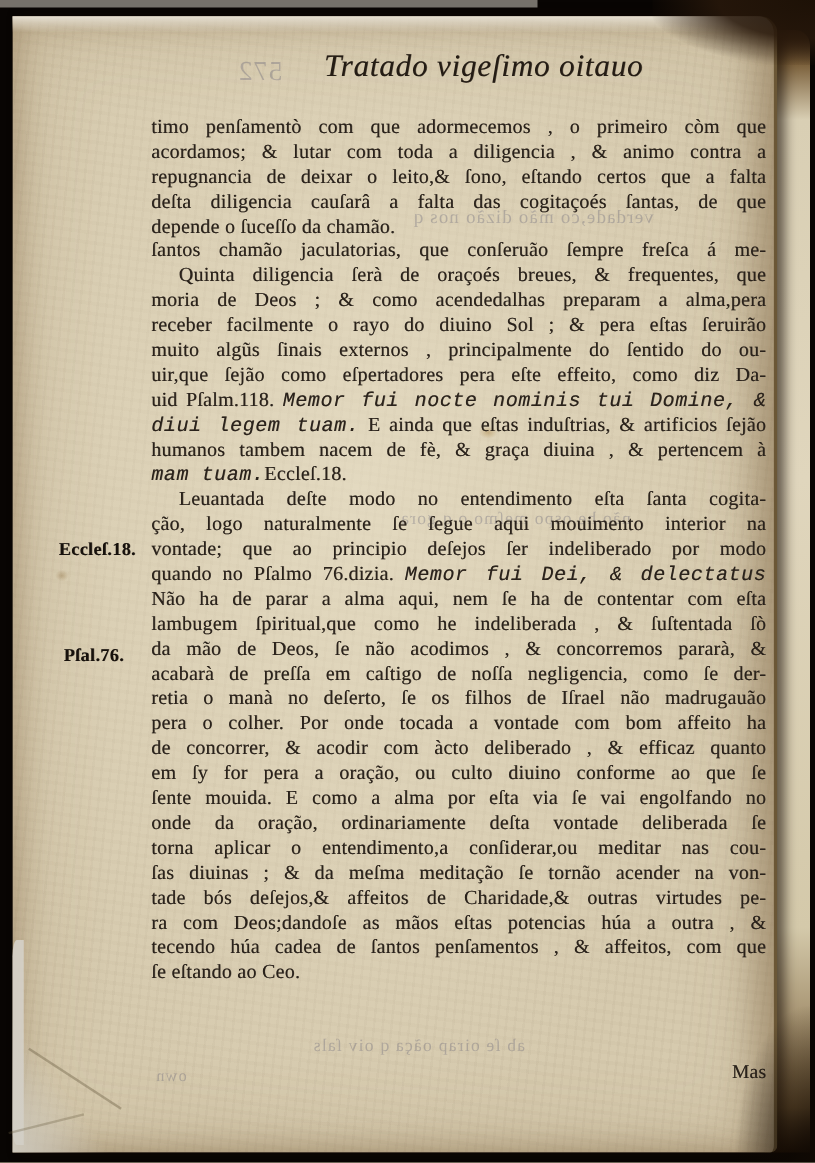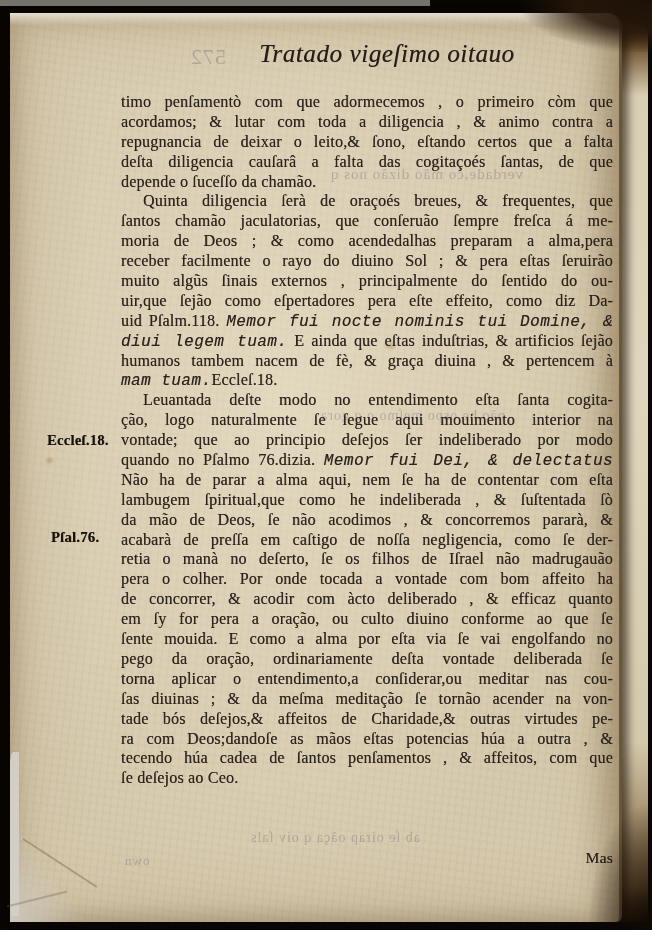--- a/index.html
+++ b/index.html
@@ -96,22 +96,22 @@
   <div class="stain stain-b"></div>
 
   <div class="running-title">Tratado vigeſimo oitauo</div>
 
   <div id="textblock">
       <div class="line"><span>timo penſamentò com que adormecemos , o primeiro còm que</span></div>
       <div class="line"><span>acordamos; &amp; lutar com toda a diligencia , &amp; animo contra a</span></div>
       <div class="line"><span>repugnancia de deixar o leito,&amp; ſono, eſtando certos que a falta</span></div>
       <div class="line"><span>deſta diligencia cauſarâ a falta das cogitaçoés ſantas, de que</span></div>
       <div class="line nofill"><span>depende o ſuceſſo da chamão.</span></div>
+      <div class="line"><span>ſantos chamão jaculatorias, que conſeruão ſempre freſca á me-</span></div>
       <div class="line ind"><span>Quinta diligencia ſerà de oraçoés breues, &amp; frequentes, que</span></div>
-      <div class="line"><span>ſantos chamão jaculatorias, que conſeruão ſempre freſca á me-</span></div>
       <div class="line"><span>moria de Deos ; &amp; como acendedalhas preparam a alma,pera</span></div>
       <div class="line"><span>receber facilmente o rayo do diuino Sol ; &amp; pera eſtas ſeruirão</span></div>
       <div class="line"><span>muito algũs ſinais externos , principalmente do ſentido do ou-</span></div>
       <div class="line"><span>uir,que ſejão como eſpertadores pera eſte effeito, como diz Da-</span></div>
       <div class="line"><span>uid Pſalm.118. </span><em>Memor fui nocte nominis tui Domine, &amp; cuſto-</em></div>
       <div class="line"><em>diui legem tuam.</em><span> E ainda que eſtas induſtrias, &amp; artificios ſejão</span></div>
       <div class="line"><span>humanos tambem nacem de fè, &amp; graça diuina , &amp; pertencem à</span></div>
       <div class="line nofill"><em>mam tuam.</em><span>Eccleſ.18.</span></div>
       <div class="line ind"><span>Leuantada deſte modo no entendimento eſta ſanta cogita-</span></div>
       <div class="line"><span>ção, logo naturalmente ſe ſegue aqui mouimento interior na</span></div>
@@ -119,34 +119,34 @@
       <div class="line"><span>quando no Pſalmo 76.dizia. </span><em>Memor fui Dei, &amp; delectatus ſum.</em></div>
       <div class="line"><span>Não ha de parar a alma aqui, nem ſe ha de contentar com eſta</span></div>
       <div class="line"><span>lambugem ſpiritual,que como he indeliberada , &amp; ſuſtentada ſò</span></div>
       <div class="line"><span>da mão de Deos, ſe não acodimos , &amp; concorremos pararà, &amp;</span></div>
       <div class="line"><span>acabarà de preſſa em caſtigo de noſſa negligencia, como ſe der-</span></div>
       <div class="line"><span>retia o manà no deſerto, ſe os filhos de Iſrael não madrugauão</span></div>
       <div class="line"><span>pera o colher. Por onde tocada a vontade com bom affeito ha</span></div>
       <div class="line"><span>de concorrer, &amp; acodir com àcto deliberado , &amp; efficaz quanto</span></div>
       <div class="line"><span>em ſy for pera a oração, ou culto diuino conforme ao que ſe</span></div>
       <div class="line"><span>ſente mouida. E como a alma por eſta via ſe vai engolfando no</span></div>
-      <div class="line"><span>pego da oração, ordinariamente deſta vontade deliberada ſe</span></div>
+      <div class="line"><span>onde da oração, ordinariamente deſta vontade deliberada ſe</span></div>
       <div class="line"><span>torna aplicar o entendimento,a conſiderar,ou meditar nas cou-</span></div>
       <div class="line"><span>ſas diuinas ; &amp; da meſma meditação ſe tornão acender na von-</span></div>
       <div class="line"><span>tade bós deſejos,&amp; affeitos de Charidade,&amp; outras virtudes pe-</span></div>
       <div class="line"><span>ra com Deos;dandoſe as mãos eſtas potencias húa a outra , &amp;</span></div>
       <div class="line"><span>tecendo húa cadea de ſantos penſamentos , &amp; affeitos, com que</span></div>
-      <div class="line nofill"><span>ſe deſejos ao Ceo.</span></div>
+      <div class="line nofill"><span>ſe eſtando ao Ceo.</span></div>
     </div>
 
   <div id="catchword" style="top: 849.2px;">Mas</div>
 
   <div id="annotations">
       <div class="margin-note" style="top: 432.3px; left: 47px;">Eccleſ.18.</div>
-      <div class="margin-note" style="top: 516.9px; left: 51px; margin-top: 12px;">Pſal.76.</div>
+      <div class="margin-note" style="top: 516.9px; left: 51px;">Pſal.76.</div>
     </div>
   <div id="bleeds">
       <div class="bleed" style="left: 190px; top: 44px; font-size: 22px;">572</div>
       <div class="bleed" style="left: 330px; top: 166px; font-size: 15px;">verdade,co mão dizão nos q</div>
       <div class="bleed" style="left: 320px; top: 408px; font-size: 14px;">não he ospo meſmo o q gora</div>
       <div class="bleed" style="left: 250px; top: 830px; font-size: 14px;">ab ſe oirap oãça q oiv ſals</div>
       <div class="bleed" style="left: 124px; top: 853px; font-size: 13px;">own</div>
     </div>
 
   <div class="edge-left-low"></div>

